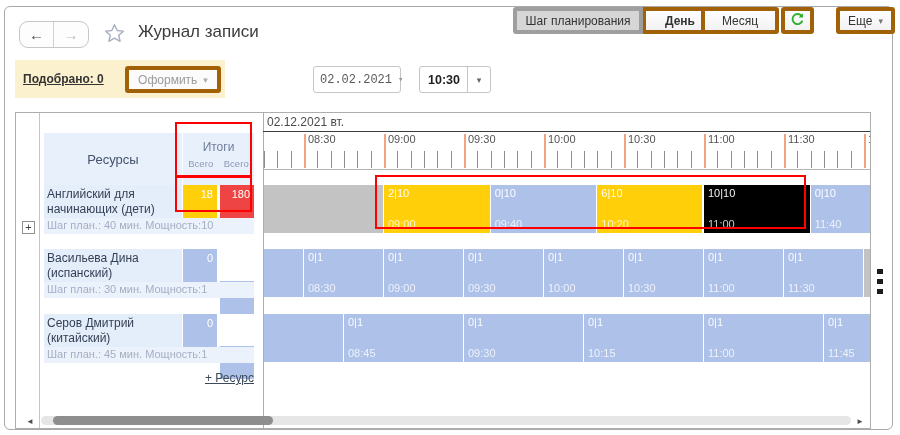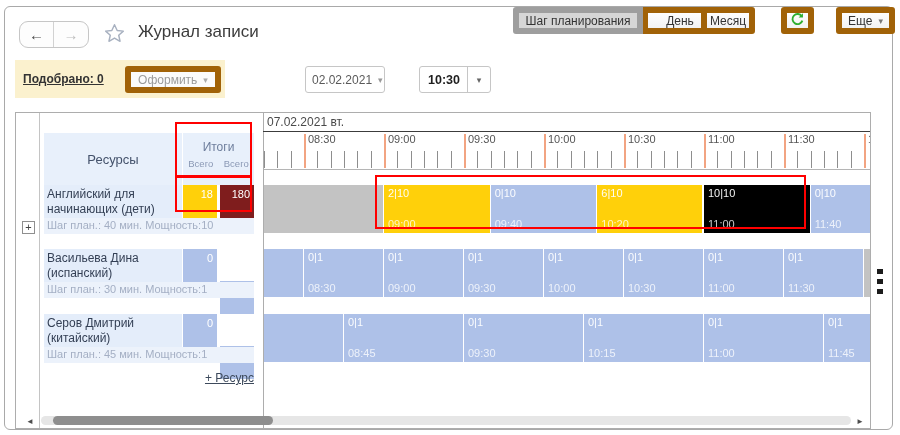--- a/index.html
+++ b/index.html
@@ -14,38 +14,38 @@
   .navbtn.back { color:#4A4A4A; border-right:1px solid #D2D2D2; }
   .navbtn.fwd { color:#BCBCBC; }
   #star { position:absolute; left:98px; top:15px; cursor:pointer; }
   #title { position:absolute; left:133px; top:15px; font-size:17px; color:#3C3C3C; }
   #closex { position:absolute; right:13px; top:6px; font-size:18px; color:#8C8C8C; cursor:pointer; }
 
   
   #strip { position:absolute; left:10px; top:53px; width:210px; height:38px; background:#FBF1CE; }
   #selected { position:absolute; left:18px; top:65px; font-size:12px; font-weight:bold; color:#333;
               text-decoration:underline; cursor:pointer; }
-  .btn { position:absolute; height:27px; border:6px solid #a16207; border-radius:3px;
+  .btn { position:absolute; height:27px; border:4px solid #a16207; border-radius:3px;
          background:linear-gradient(#FEFEFE,#F2F2F2); font-size:12px; color:#333;
          display:flex; align-items:center; justify-content:center; cursor:pointer; white-space:nowrap; }
   .btn .dd { font-size:9px; color:#777; margin-left:6px; }
   #issueBtn { left:120px; top:59px; width:96px; color:#9B9B9B; background:#FBFBFB; }
   #issueBtn .dd { color:#ABABAB; }
   .field { position:absolute; top:59px; height:27px; border:1px solid #C6C6C6; border-radius:3px;
            background:#fff; display:flex; align-items:center; }
-  #dateField { left:300px; width:80px; }
+  #dateField { left:308px; width:88px;font-family:Liberation Mono, monospace; }
   #dateField .val { font-size:12px; color:#5A5A5A; padding-left:6px; flex:1; }
   #dateField .dd { font-size:9px; color:#999; padding:0 6px; cursor:pointer; }
   #timeField { left:414px; width:72px; }
   #timeField .val { font-size:12.5px; font-weight:bold; color:#1E1E1E; padding-left:8px; flex:1; }
   #timeField .ddbox { width:23px; align-self:stretch; border-left:1px solid #C6C6C6; display:flex;
                       align-items:center; justify-content:center; font-size:9px; color:#666; cursor:pointer; }
   #stepBtn { left:508px; width:130px; background:#D6D6D6; border-color:#9E9E9E; border-radius:3px 0 0 3px; z-index:2; }
-  #dayBtn  { left:637px; width:76px; border-radius:0; }
-  #monthBtn{ left:696px; width:54px; border-radius:0 3px 3px 0; }
+  #dayBtn  { left:637px; width:76px; border-radius:0;font-weight:bold; }
+  #monthBtn{ left:696px; width:78px; border-radius:0 3px 3px 0; }
   #refreshBtn { left:776px; width:33px; }
   #moreBtn { left:831px; width:59px; }
 
   
   #grid { position:absolute; left:10px; top:105px; width:856px; height:317px;
           border:1px solid #ADADAD; overflow:hidden; background:#fff; }
   #gutterLine { position:absolute; left:23px; top:0; bottom:0; width:1px; background:#C4C4C4; }
   #sepLine { position:absolute; left:247px; top:0; bottom:0; width:1px; background:#ADADAD; }
   #expander { position:absolute; left:6px; top:108px; width:13px; height:13px; border:1px solid #8F8F8F;
               background:#fff; font-size:11px; line-height:11px; text-align:center; color:#444; cursor:pointer; }
@@ -138,21 +138,21 @@
   <div id="moreBtn" class="btn">
     <span>Еще</span>
     <span class="dd">▾</span>
   </div>
 
   <div id="grid">
     <div id="gutterLine"></div>
     <div id="sepLine"></div>
     <div id="expander">+</div>
 
-    <div id="dateHdr">07.02.2021 вт.</div>
+    <div id="dateHdr">02.12.2021 вт.</div>
     <div id="dateUnderline"></div>
     <div id="ruler">
         <div class="tick minor" style="left: 0px;"></div>
         <div class="tick minor" style="left: 13.3333px;"></div>
         <div class="tick minor" style="left: 26.6667px;"></div>
         <div class="tick minor" style="left: 53.3333px;"></div>
         <div class="tick minor" style="left: 66.6667px;"></div>
         <div class="tick minor" style="left: 80px;"></div>
         <div class="tick minor" style="left: 93.3333px;"></div>
         <div class="tick minor" style="left: 106.667px;"></div>
@@ -209,21 +209,21 @@
       <div class="t1">Итоги</div>
       <div class="t2">
         <span>Всего</span>
         <span>Всего</span>
       </div>
     </div>
 
     <div id="rowsHost">
         <div class="namecell" style="top: 72px;">Английский для начинающих (дети)</div>
         <div class="totcell" style="top: 72px; left: 167px; background: rgb(255, 208, 10);">18</div>
-        <div class="totcell" style="top: 72px; left: 204px; background: #7f1d1d;">180</div>
+        <div class="totcell" style="top: 72px; left: 204px; background: #ef4444;">180</div>
         <div class="stepline" style="top: 105px;">Шаг план.: 40 мин. Мощность:10</div>
         <div class="slotrow" style="top: 72px;">
           <div class="slot" style="left: 0px; width: 119px; background: rgb(195, 195, 195);"></div>
           <div class="slot" style="left: 120px; width: 105.667px; background: rgb(255, 208, 10);">
             <div class="cnt">2|10</div>
             <div class="tm">09:00</div>
           </div>
           <div class="slot" style="left: 226.667px; width: 105.667px; background: rgb(174, 193, 232);">
             <div class="cnt">0|10</div>
             <div class="tm">09:40</div>

